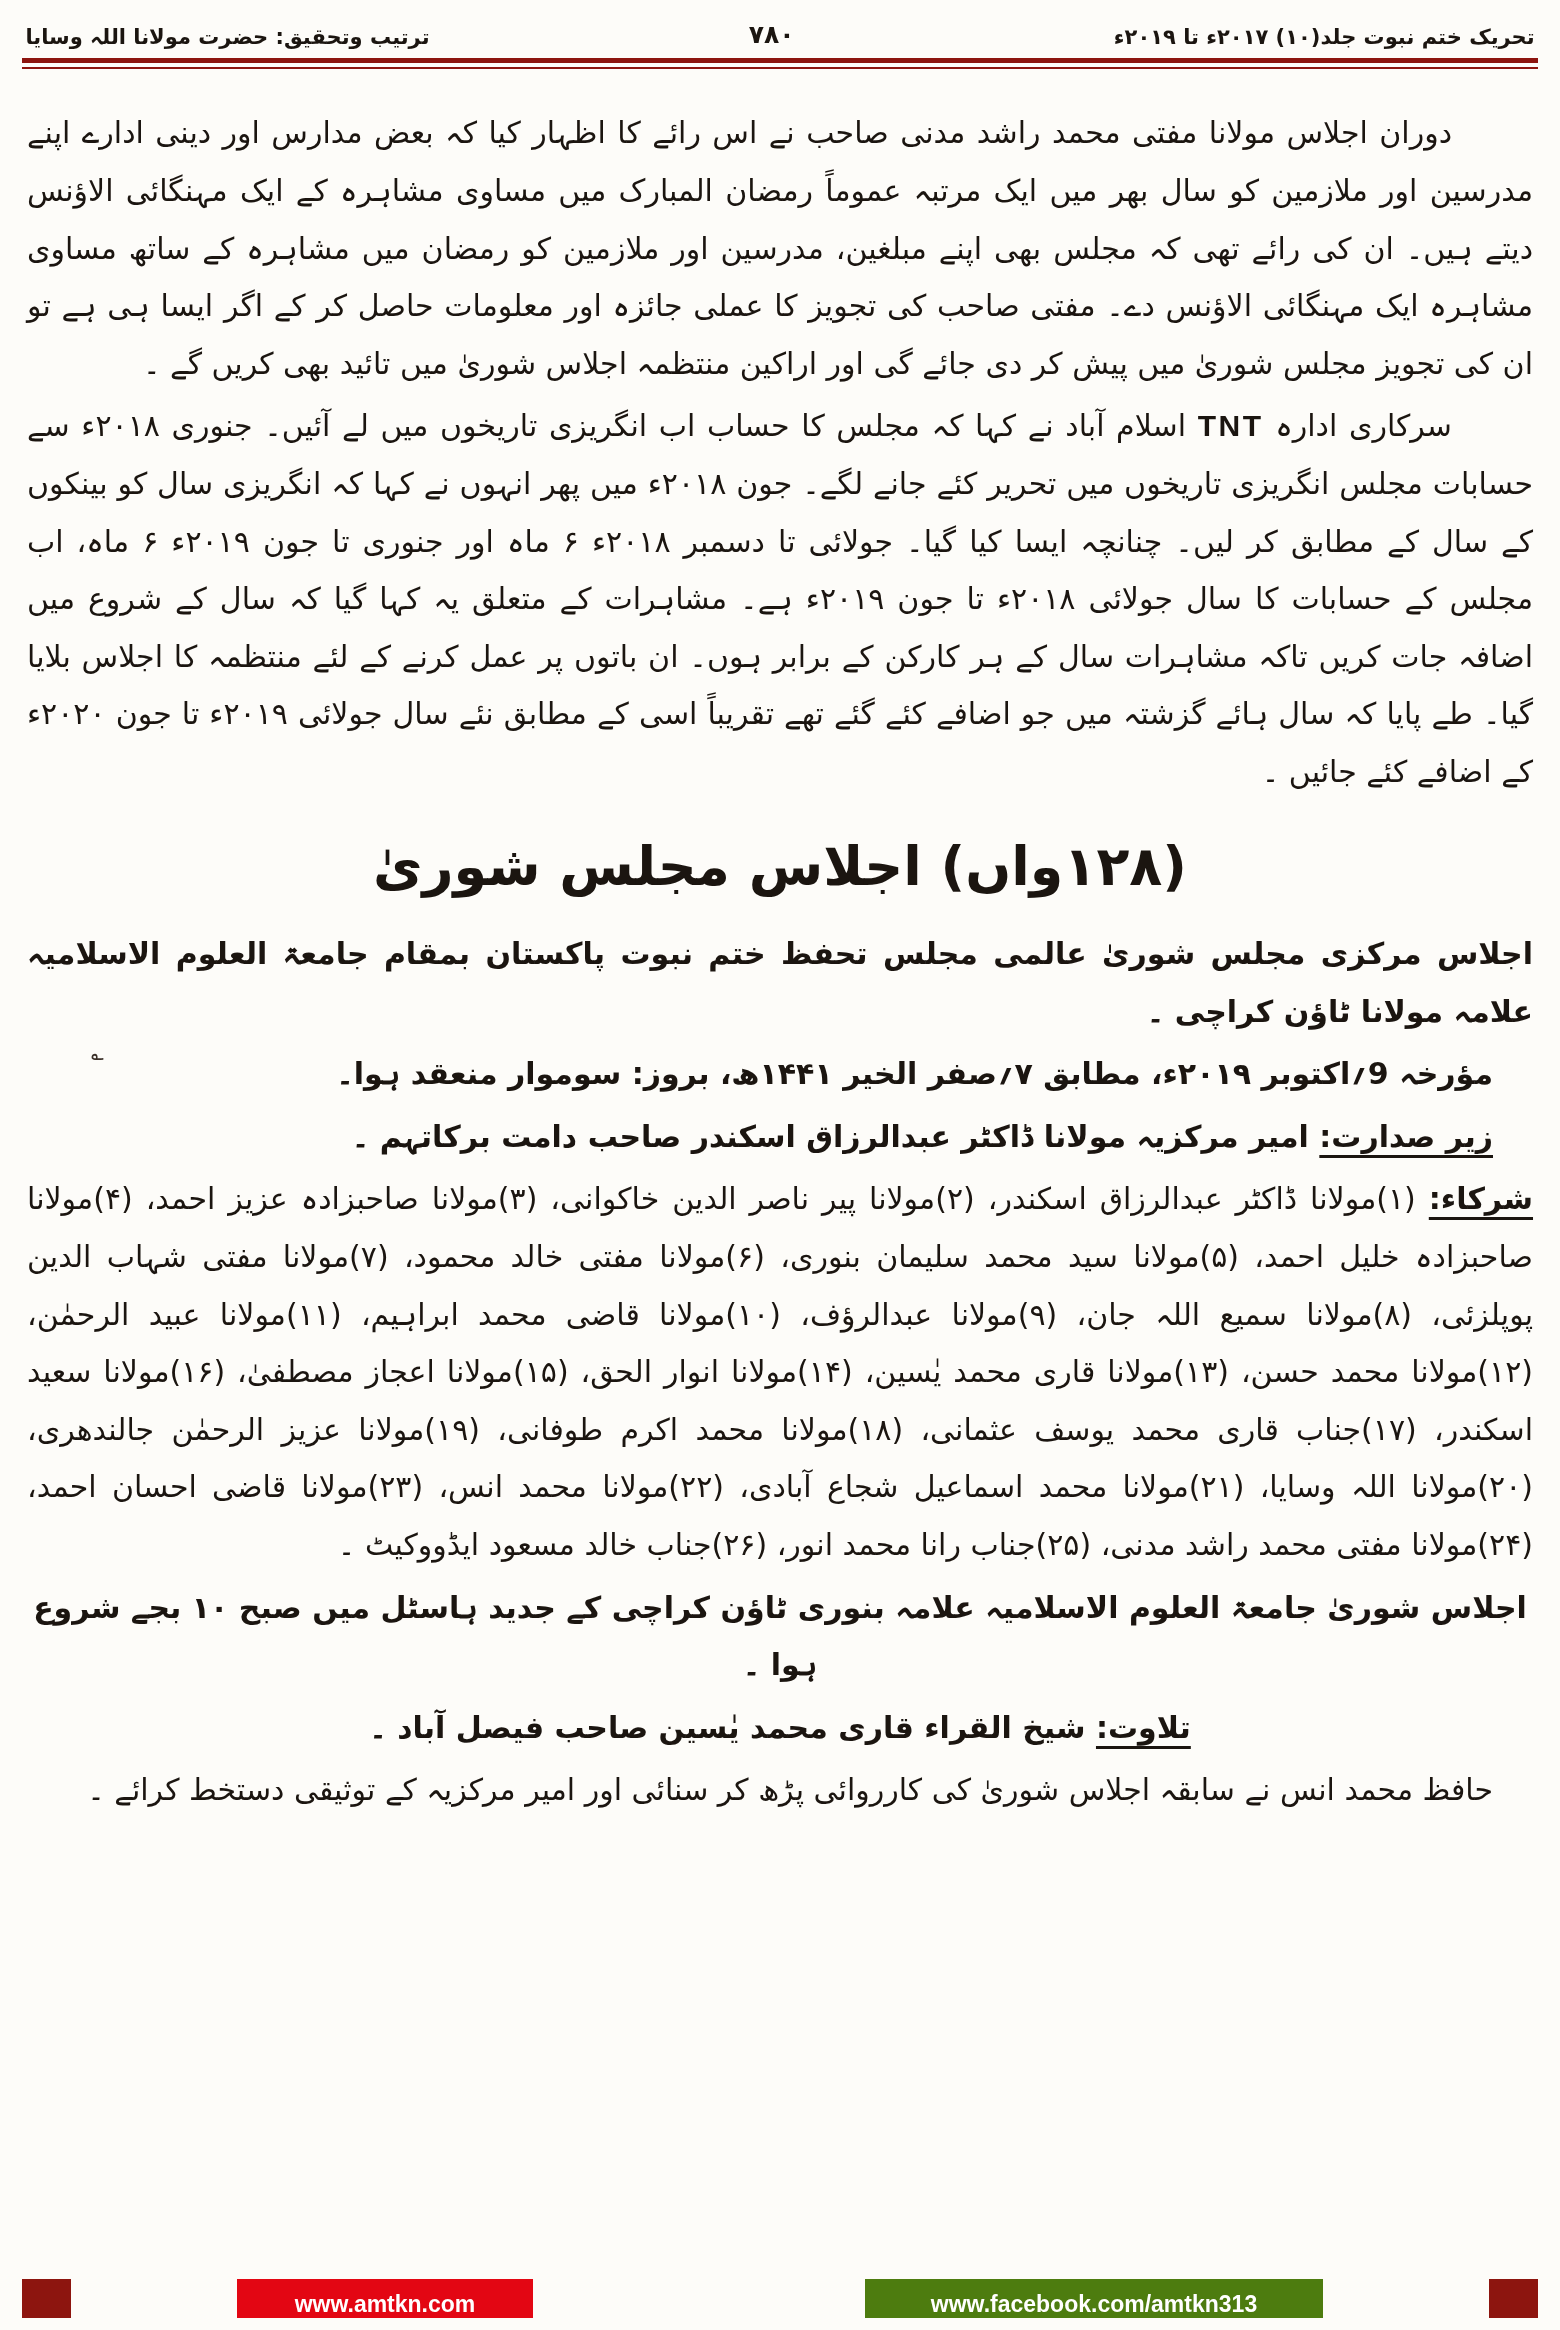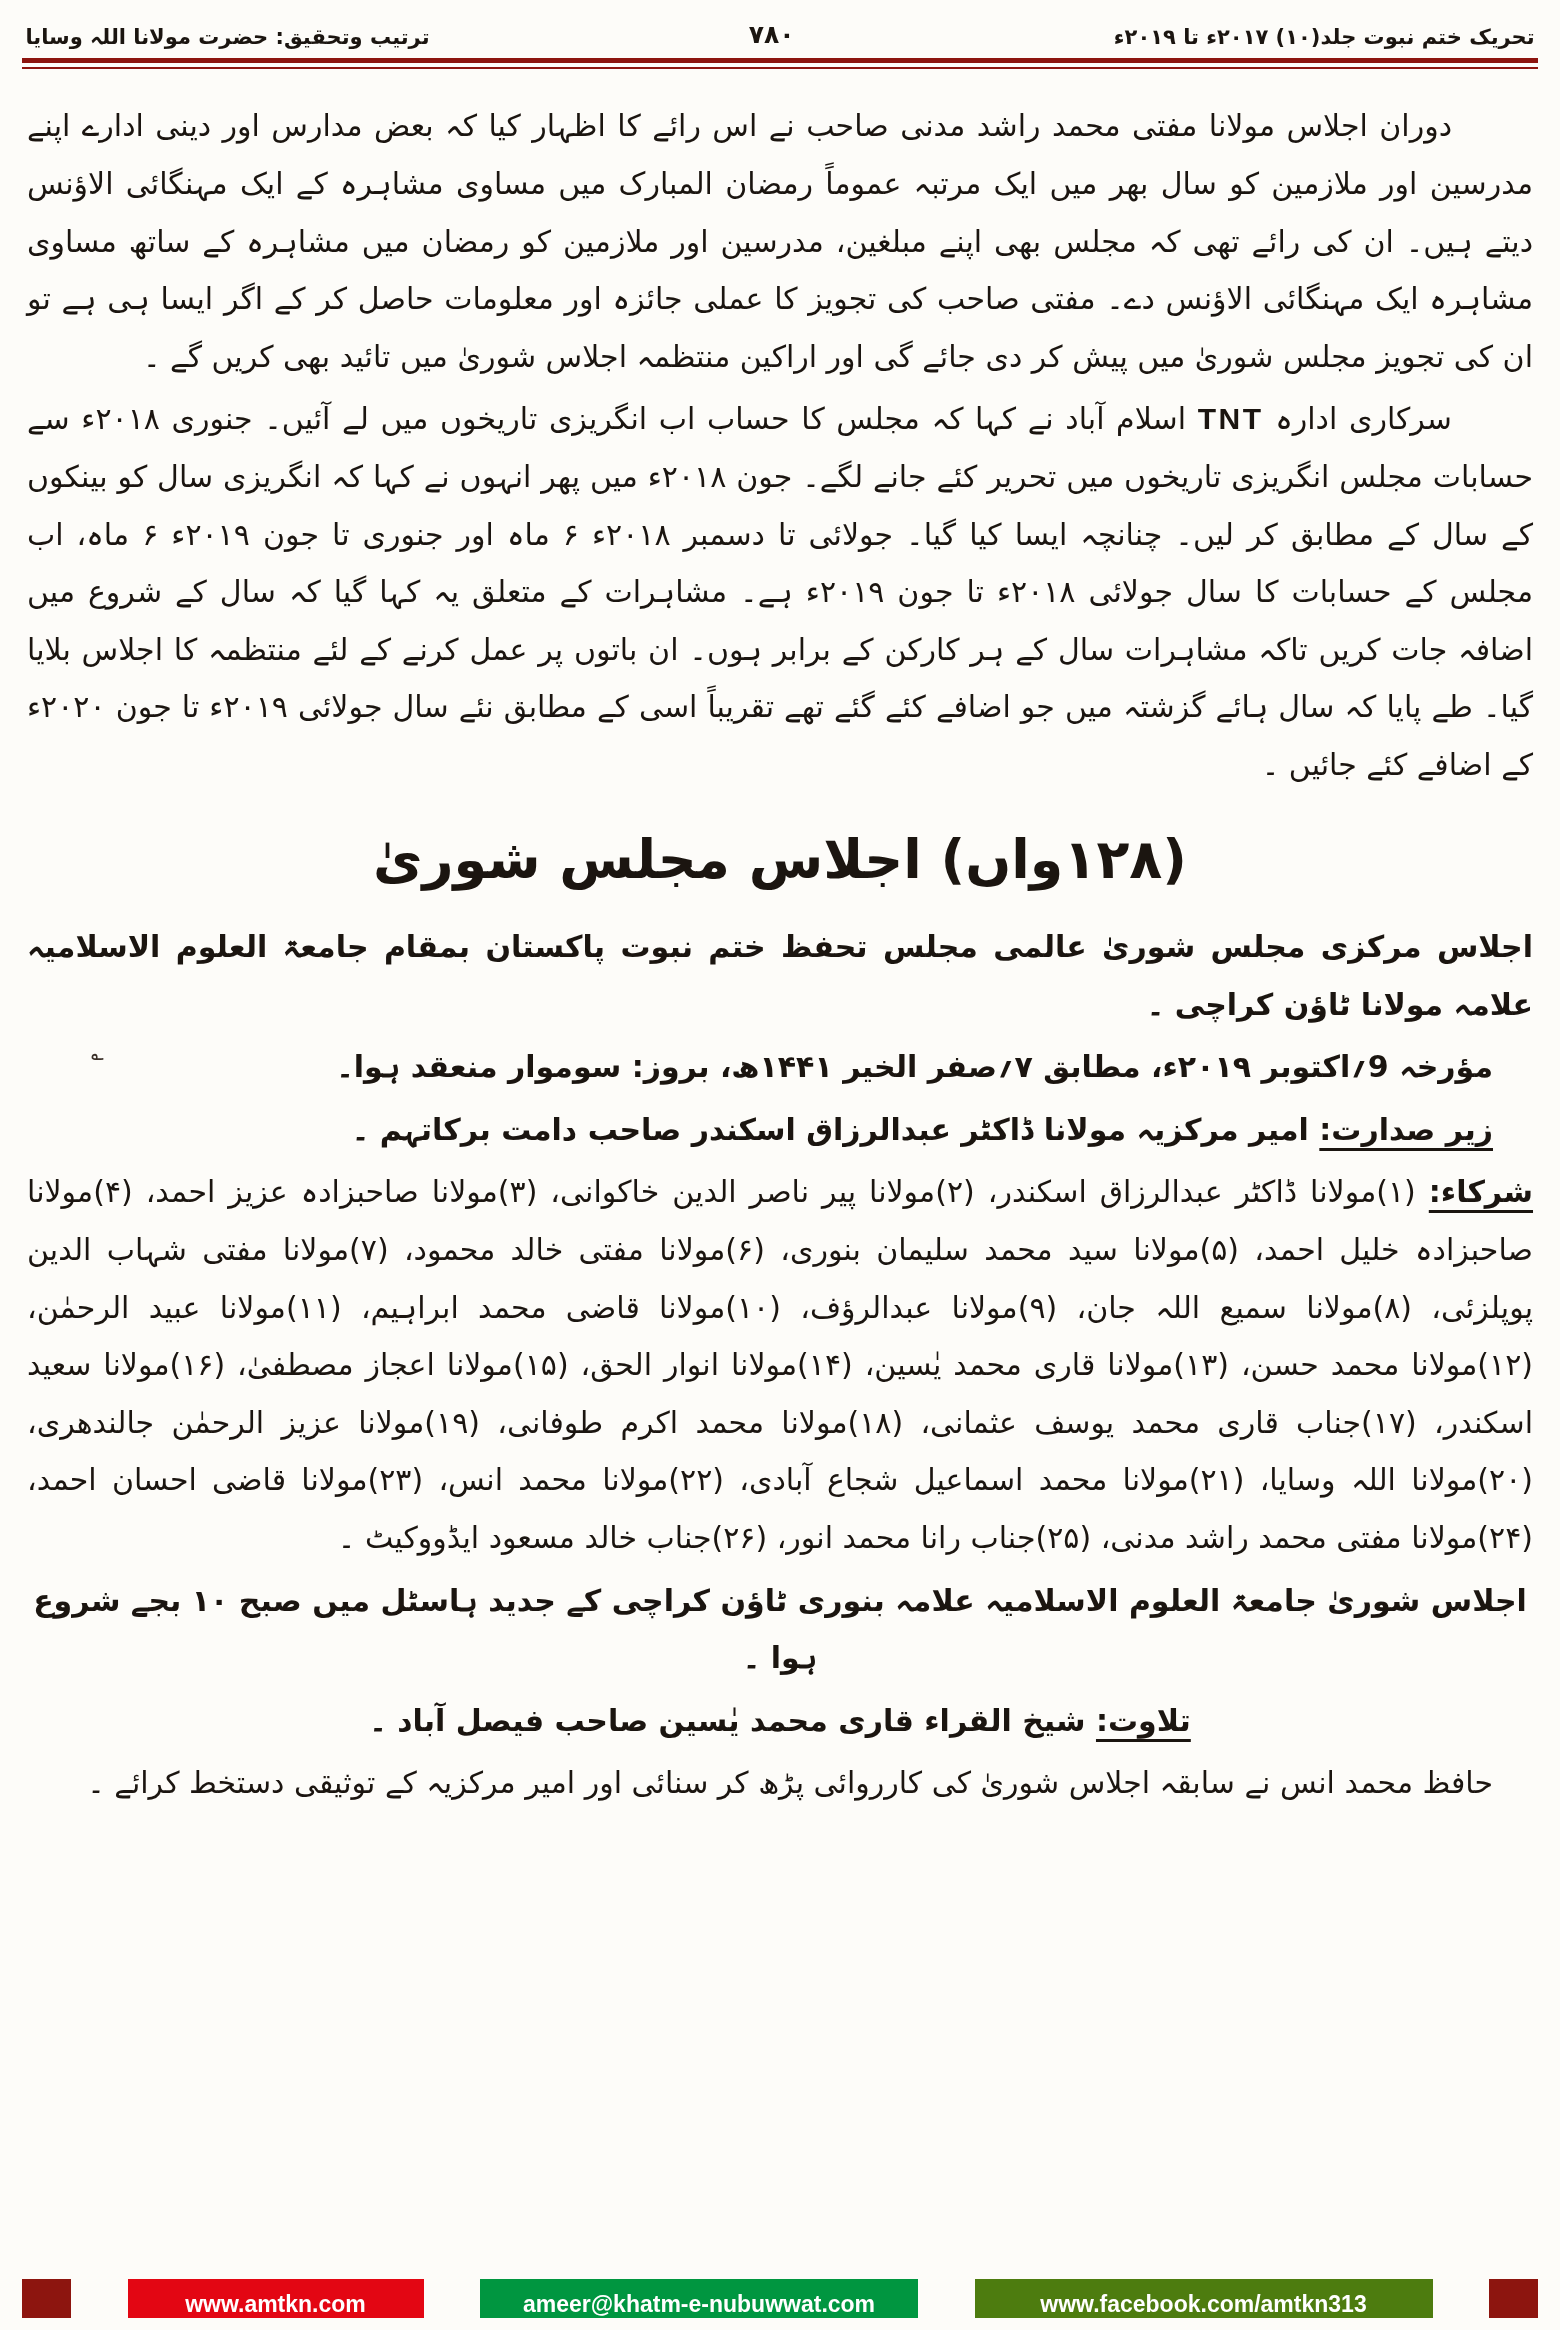--- a/index.html
+++ b/index.html
@@ -13,21 +13,21 @@
   
   .page-header{
     direction:rtl; display:flex; justify-content:space-between; align-items:flex-end;
     font-size:21px; font-weight:bold; padding:3.4px 3.4px 8.4px;
   }
   .hdr-page{ font-size:25px; }
   .hdr-rule .rule-thick{ height:5px; background:#8d150f; }
   .hdr-rule .rule-thin{ height:2.5px; background:#8d150f; margin-top:4.2px; }
   
   .content{
-    direction:rtl; text-align:justify; padding:28px 5px 0;
+    direction:rtl; text-align:justify; padding:35px 5px 0;
     font-size:30px; line-height:1.92;
   }
   .para{ margin-bottom:5px; }
   .indent{ text-indent:81px; }
   .indent-sm{ text-indent:40px; }
   .center{ text-align:center; text-indent:0; }
   .bold{ font-weight:bold; }
   .latin{ direction:ltr; unicode-bidi:embed; font-weight:bold; letter-spacing:2.5px; font-family:"Liberation Sans", sans-serif; }
   .lbl{ font-weight:bold; text-decoration:underline; text-decoration-thickness:2.5px; text-underline-offset:8.4px; }
   .section-heading{
@@ -108,23 +108,20 @@
 
   <span class="margin-mark">؎</span>
 
   <footer class="page-footer">
     <div class="cap" style="background: rgb(141, 21, 15);"></div>
     <div class="gap"></div>
     <div class="bar bar-red" style="background: rgb(227, 6, 19);">
       <span>www.amtkn.com</span>
     </div>
     <div class="gap"></div>
-    <div class="bar bar-green" style="background: rgb(0, 150, 64);">
-      <span>ameer@khatm-e-nubuwwat.com</span>
-    </div>
     <div class="gap"></div>
     <div class="bar bar-blue" style="background: #4d7c0f;">
       <span>www.facebook.com/amtkn313</span>
     </div>
     <div class="gap"></div>
     <div class="cap" style="background: rgb(141, 21, 15);"></div>
   </footer>
 
 </div>
 

